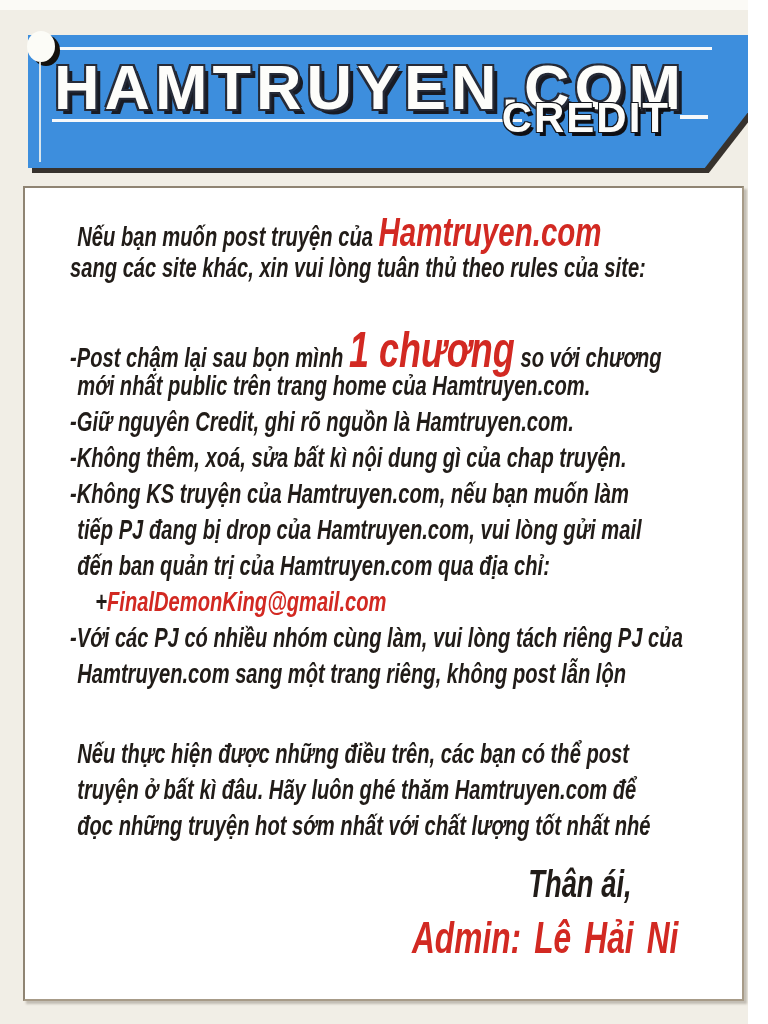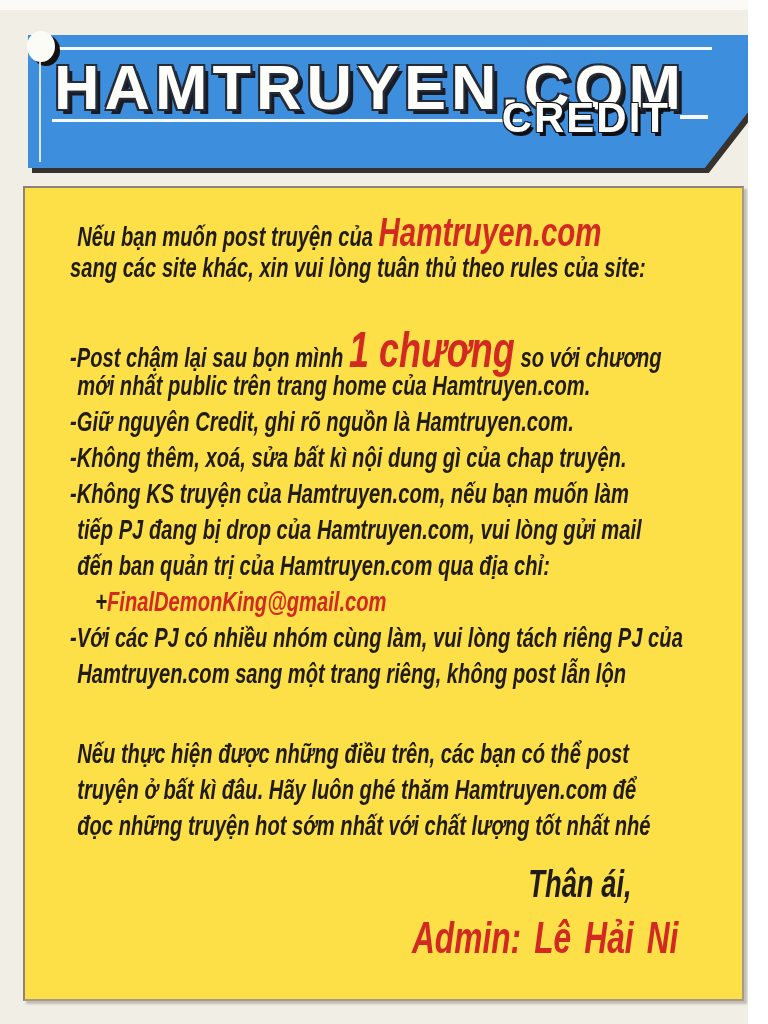--- a/index.html
+++ b/index.html
@@ -64,21 +64,21 @@
   }
   .pin-string{
     position:absolute;left:39px;top:62px;width:2px;height:100px;
     background:rgba(245,246,240,.85);
     z-index:3;
   }
 
   
   .notice-box{
     position:absolute;left:23px;top:186px;width:721px;height:815px;
-    background:#fde047;
+    background:#ffffff;
     border:2px solid #8f8473;
     border-right-color:#a79b88;
     border-bottom-color:#a79b88;
     box-shadow:3px 3px 2px rgba(110,100,85,.35);
     box-sizing:border-box;
     overflow:hidden;
     padding:26px 0 0 45px;
   }
   .textwrap{
     width:930px;

